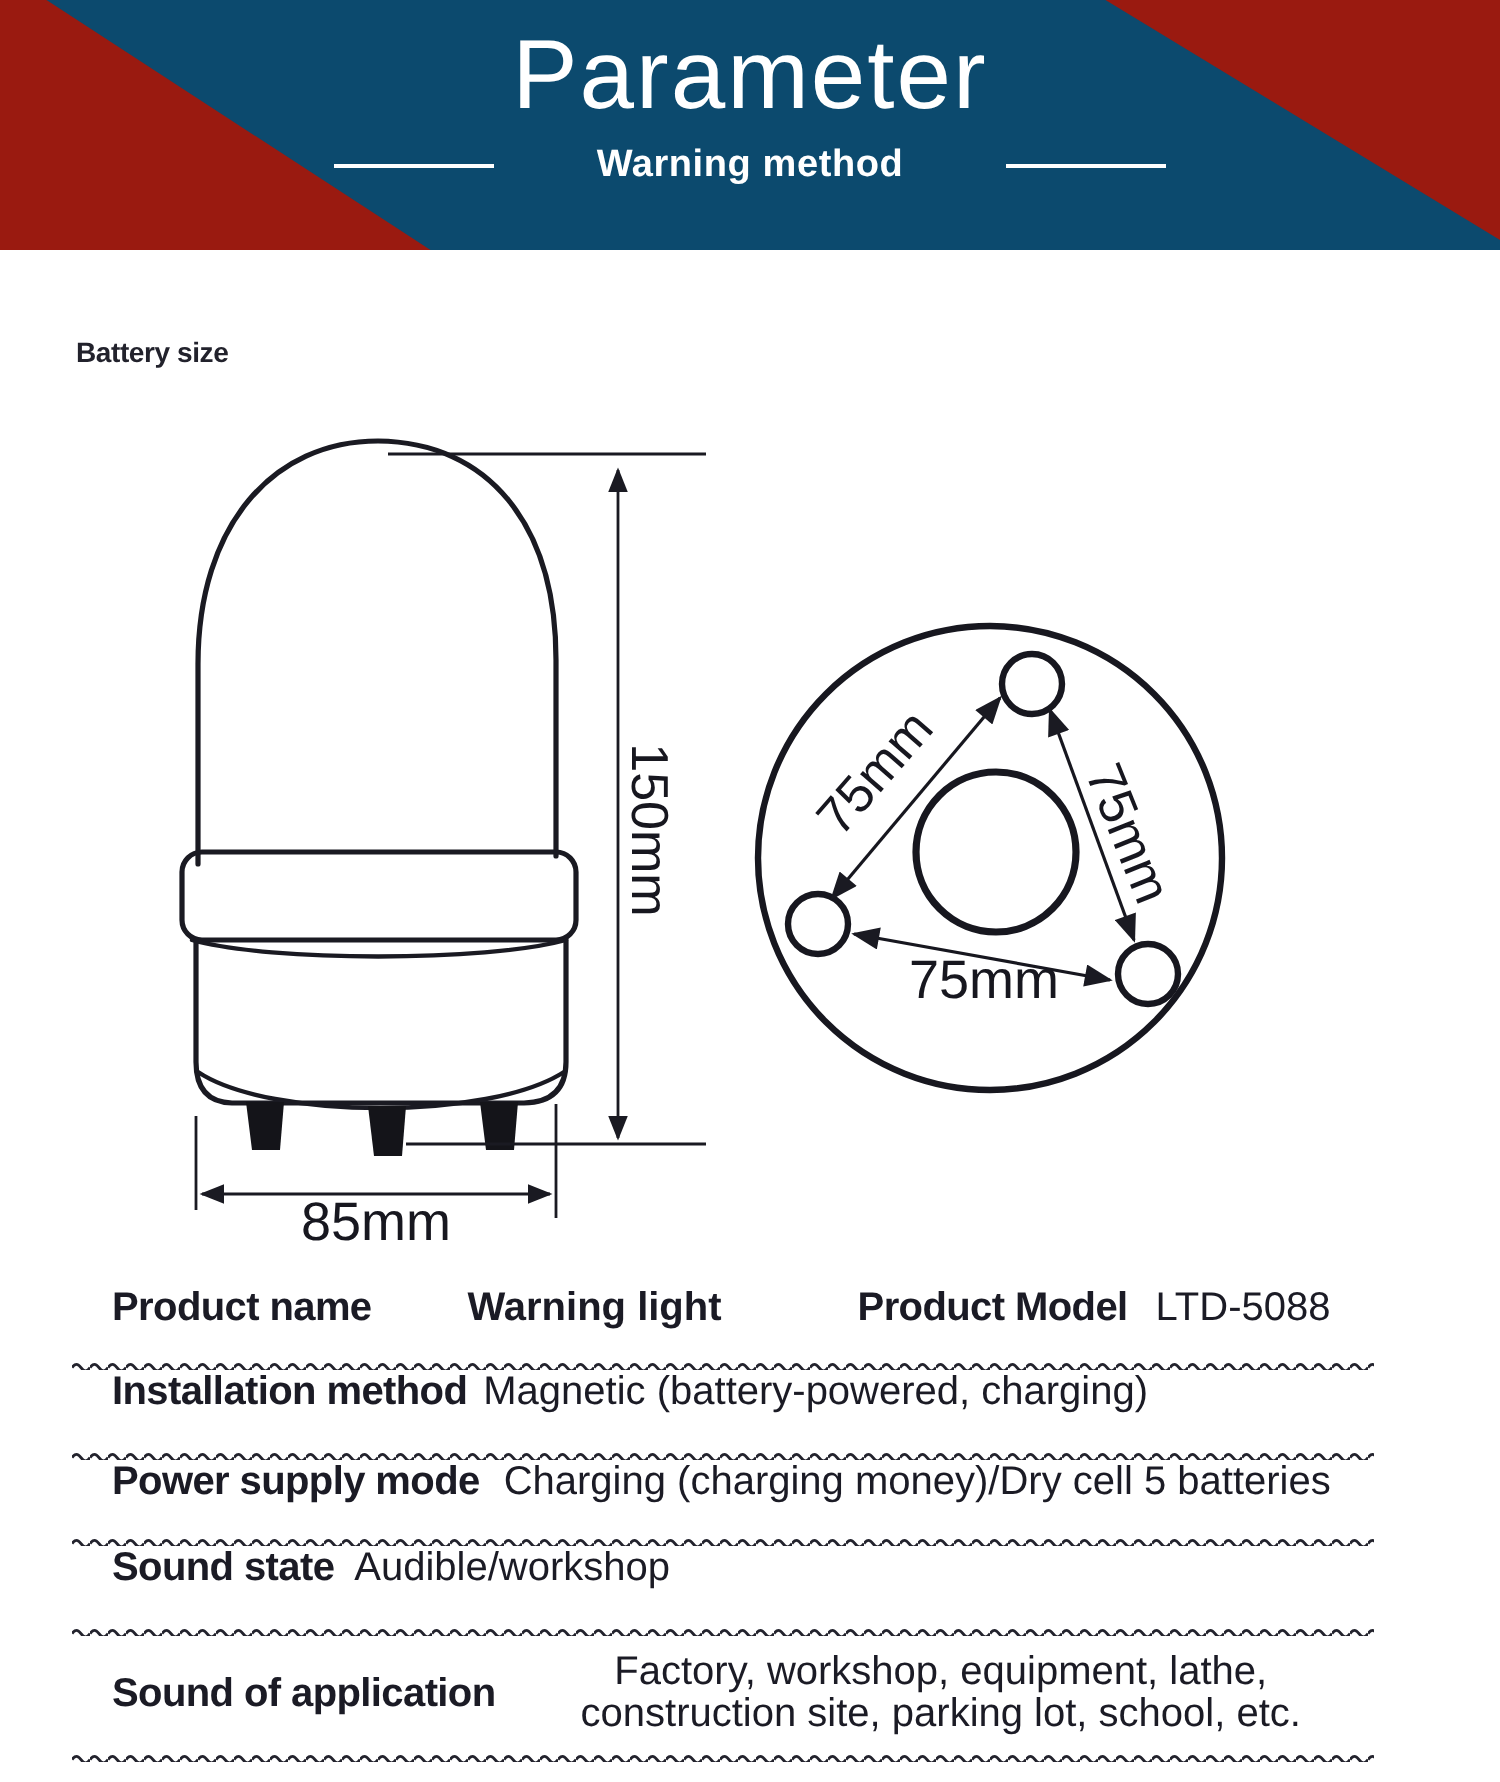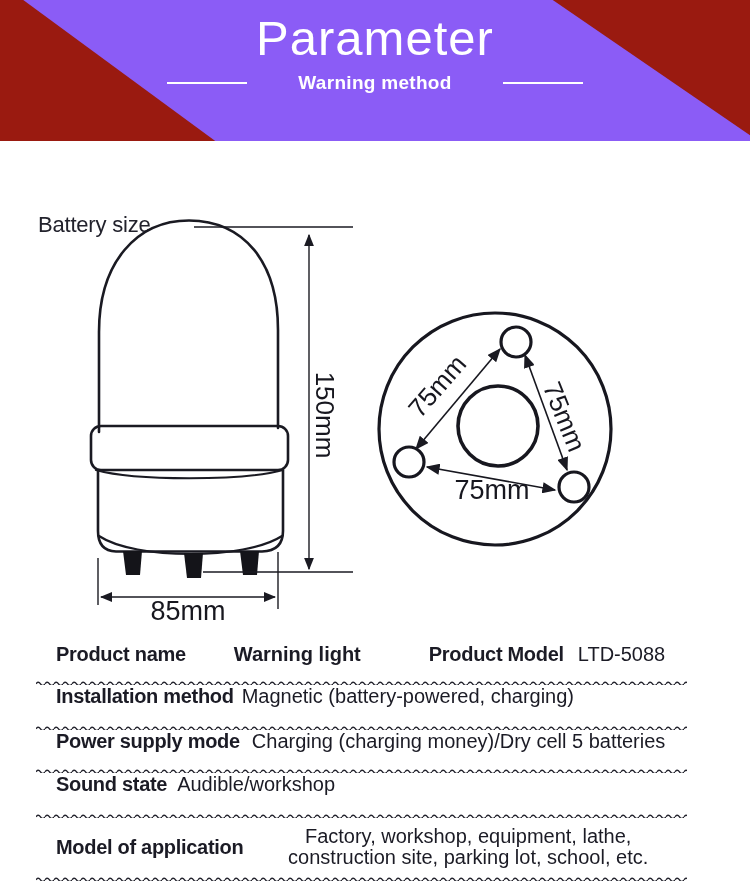--- a/index.html
+++ b/index.html
@@ -1,38 +1,38 @@
 <!DOCTYPE html>
 <html><head>
 <meta charset="utf-8">
 <style>
   html,body{margin:0;padding:0;}
   body{
     width:750px;height:891px;position:relative;background:#ffffff;
     font-family:"Liberation Sans", sans-serif;color:#1f1f2a;overflow:hidden;
   }
   
-  .banner{position:absolute;left:0;top:0;width:750px;height:141px;background:#8b5cf6;overflow:hidden;}
+  .banner{position:absolute;left:0;top:0;width:750px;height:125px;background:#0c4a6e;overflow:hidden;}
   .tri{position:absolute;left:0;top:0;width:100%;height:100%;background:#9a1a10;}
   .tri-left{clip-path:polygon(0 0, 3.1% 0, 28.7% 100%, 0 100%);}
   .tri-right{clip-path:polygon(73.7% 0, 100% 0, 100% 96%);}
   .banner-title{
     position:absolute;left:0;top:12px;width:100%;text-align:center;
     color:#fff;font-size:49px;font-weight:300;letter-spacing:1px;line-height:1.1;
   }
   .banner-subtitle{
     position:absolute;left:0;top:72px;width:100%;text-align:center;
     color:#fff;font-size:19px;font-weight:700;letter-spacing:.3px;
   }
   .subtitle-line{position:absolute;top:82px;width:80px;height:2px;background:#fff;}
   .line-left{left:167px;}
   .line-right{left:503px;}
   
   .section-heading{
-    position:absolute;left:38px;top:168px;font-size:22px;font-weight:400;color:#22222c;letter-spacing:-.2px;margin-top:44px;
+    position:absolute;left:38px;top:168px;font-size:14px;font-weight:700;color:#22222c;letter-spacing:-.2px;
   }
   
   .drawing{position:absolute;left:60px;top:215px;width:580px;height:415px;}
   
   .spec-table{position:absolute;left:36px;top:643px;width:651px;}
   .trow{display:flex;align-items:flex-start;padding-left:20px;}
   .r1{height:37px;}
   .r2{height:40px;}
   .r3{height:38px;}
   .r4{height:40px;}
@@ -145,19 +145,19 @@
       <rect width="651" height="5" fill="url(#zzp)"></rect>
     </svg>
   <div class="trow r4">
     <span class="tlabel">Sound state</span>
     <span class="tvalue">Audible/workshop</span>
   </div>
   <svg class="zz">
       <rect width="651" height="5" fill="url(#zzp)"></rect>
     </svg>
   <div class="trow r5">
-    <span class="tlabel">Model of application</span>
+    <span class="tlabel">Sound of application</span>
     <span class="tvalue">Factory, workshop, equipment, lathe, construction site, parking lot, school, etc.</span>
   </div>
   <svg class="zz">
       <rect width="651" height="5" fill="url(#zzp)"></rect>
     </svg>
 </div>
 
 </body></html>

